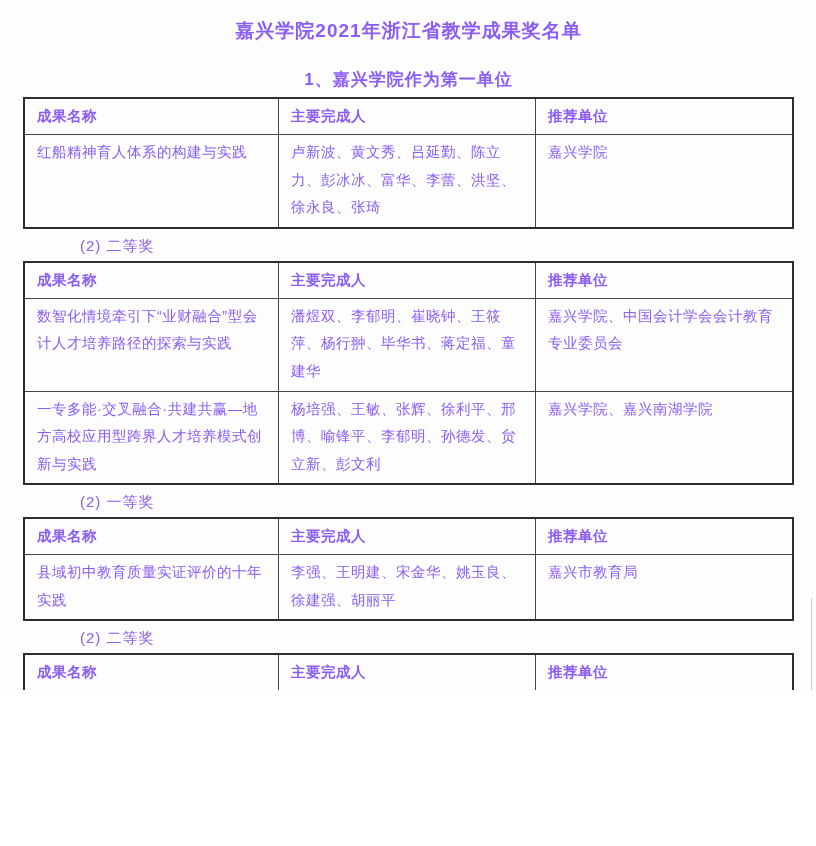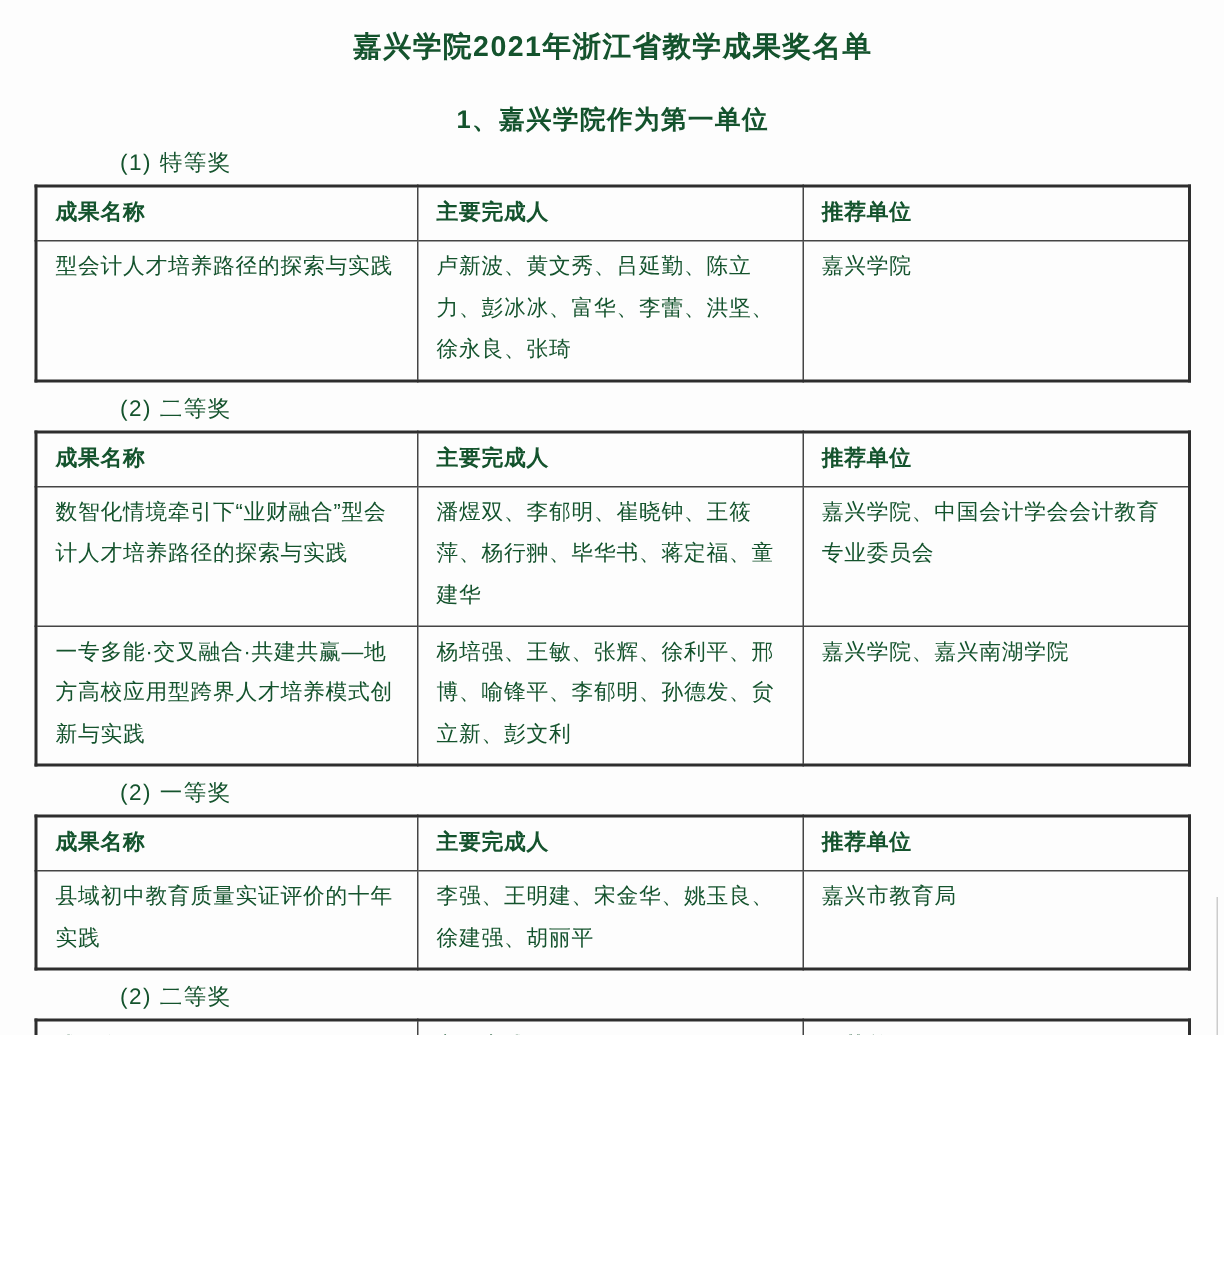--- a/index.html
+++ b/index.html
@@ -8,21 +8,21 @@
     background: #ffffff;
   }
   .page {
     position: relative;
     width: 816px;
     height: 690px;
     box-sizing: border-box;
     margin: 0;
     padding: 10px 22px 0 23px;
     background: #fdfdfd;
-    color: #14532d;
+    color: #8b5cf6;
     font-family: "Liberation Sans", "DejaVu Sans", sans-serif;
     overflow: hidden;
   }
   .doc-title {
     margin: 8px 0 0 0;
     text-align: center;
     font-size: 19px;
     font-weight: bold;
     letter-spacing: 1px;
   }
@@ -77,37 +77,36 @@
   }
 </style>
 </head>
 <body>
 
 <div class="page">
   <h1 class="doc-title">嘉兴学院2021年浙江省教学成果奖名单</h1>
   <div id="sections">
       <section>
         <h2 class="section-heading">1、嘉兴学院作为第一单位</h2>
-        <div class="grade-label">(1) 特等奖</div>
         <table class="awards-table">
           <colgroup>
             <col style="width: 33.1%;">
             <col style="width: 33.4%;">
             <col style="width: 33.5%;">
           </colgroup>
           <thead>
             <tr>
               <th>成果名称</th>
               <th>主要完成人</th>
               <th>推荐单位</th>
             </tr>
           </thead>
           <tbody>
             <tr>
-              <td>型会计人才培养路径的探索与实践</td>
+              <td>红船精神育人体系的构建与实践</td>
               <td>卢新波、黄文秀、吕延勤、陈立力、彭冰冰、富华、李蕾、洪坚、徐永良、张琦</td>
               <td>嘉兴学院</td>
             </tr>
           </tbody>
         </table>
         <div class="grade-label">(2) 二等奖</div>
         <table class="awards-table">
           <colgroup>
             <col style="width: 33.1%;">
             <col style="width: 33.4%;">

